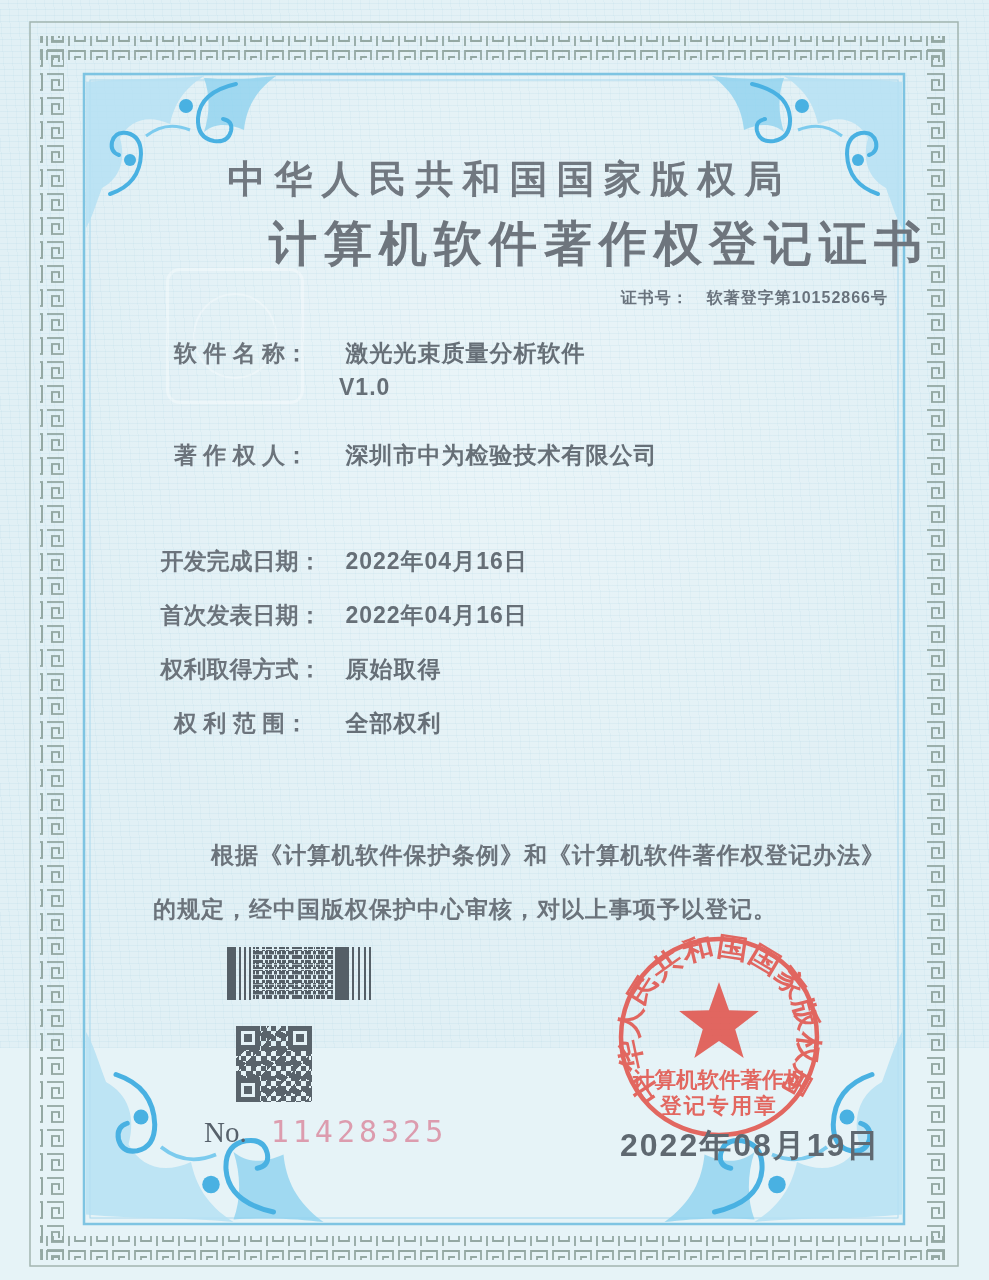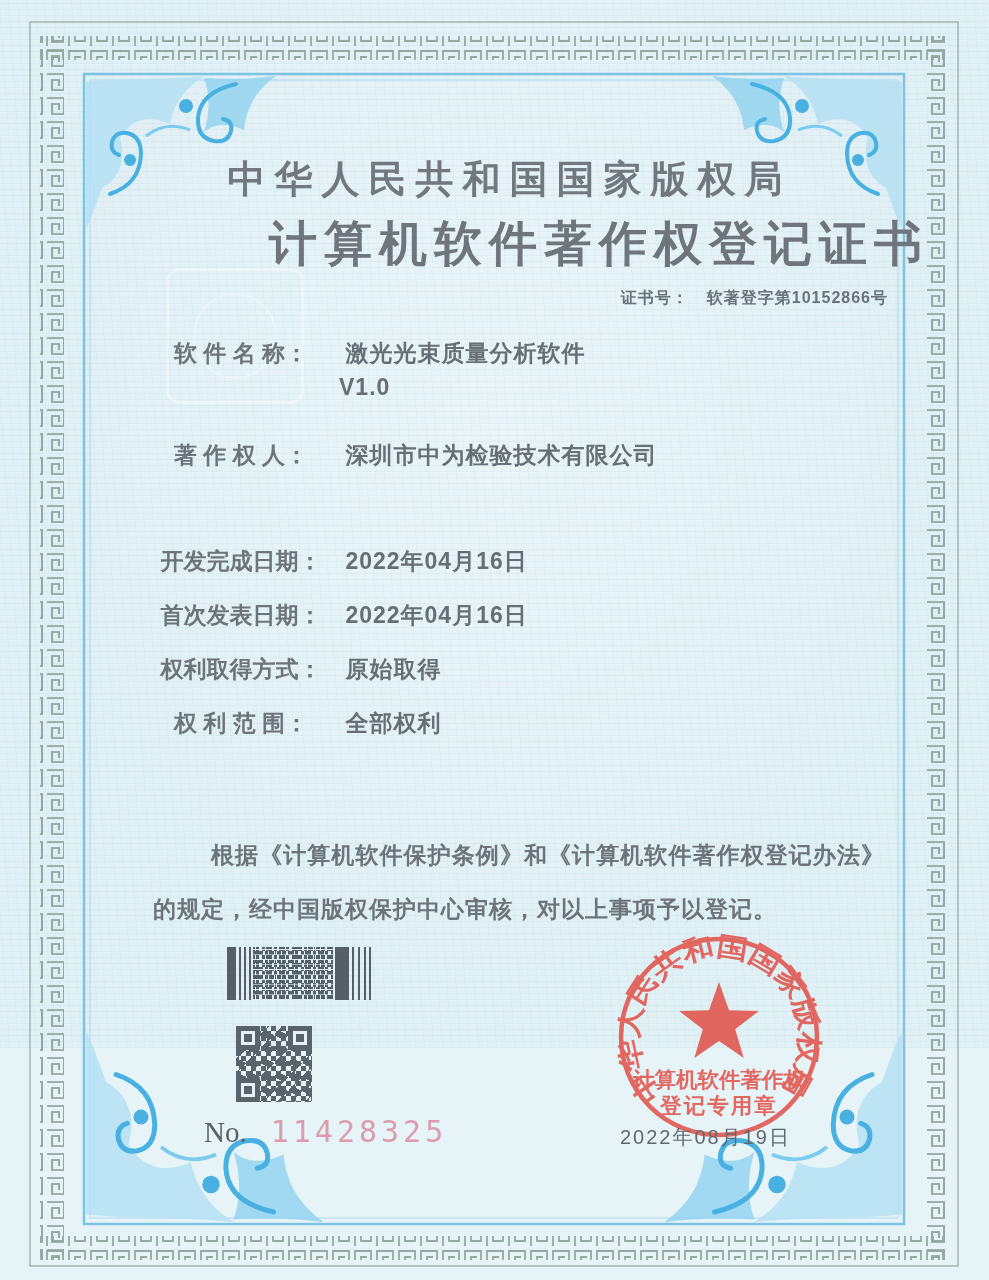--- a/index.html
+++ b/index.html
@@ -66,21 +66,21 @@
   .finder{position:absolute;width:14px;height:14px;border:5px solid #59636b;background:#e4f1f6;}
   .finder .dot{position:absolute;left:3px;top:3px;width:8px;height:8px;background:#59636b;}
   .finder.tl{left:0;top:0;} .finder.tr{right:0;top:0;} .finder.bl{left:0;bottom:0;}
 
   .serial{position:absolute;left:204px;top:1114px;display:flex;align-items:flex-end;gap:24px;}
   .serial .no{font-family:"Liberation Serif", serif;font-size:29px;color:#57616b;}
   .serial .num{font-family:"DejaVu Sans Mono", monospace;font-size:30px;letter-spacing:4px;color:#dc9cae;}
 
   .issue-date{
     position:absolute;left:620px;top:1124px;
-    font-size:20px;font-weight:normal;color:#5f6870;letter-spacing:2px;
+    font-size:32px;font-weight:bold;color:#5f6870;letter-spacing:2px;
   }
 
   .watermark{position:absolute;left:166px;top:268px;width:132px;height:130px;
     border:3px solid rgba(255,255,255,0.55);border-radius:14px;opacity:.6;}
   .watermark .inner{position:absolute;left:24px;top:22px;width:80px;height:82px;
     border:2px solid rgba(255,255,255,0.5);border-radius:50%;}
 </style>
 </head>
 <body>
 

